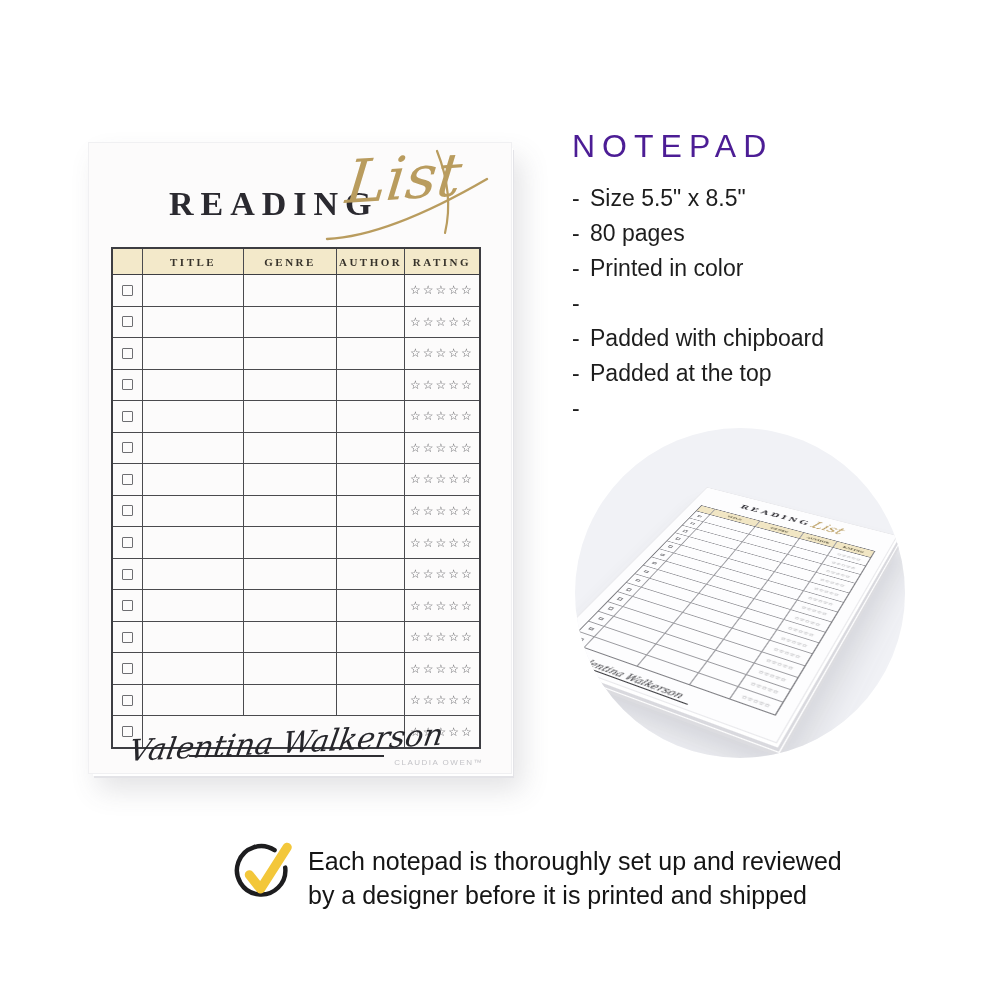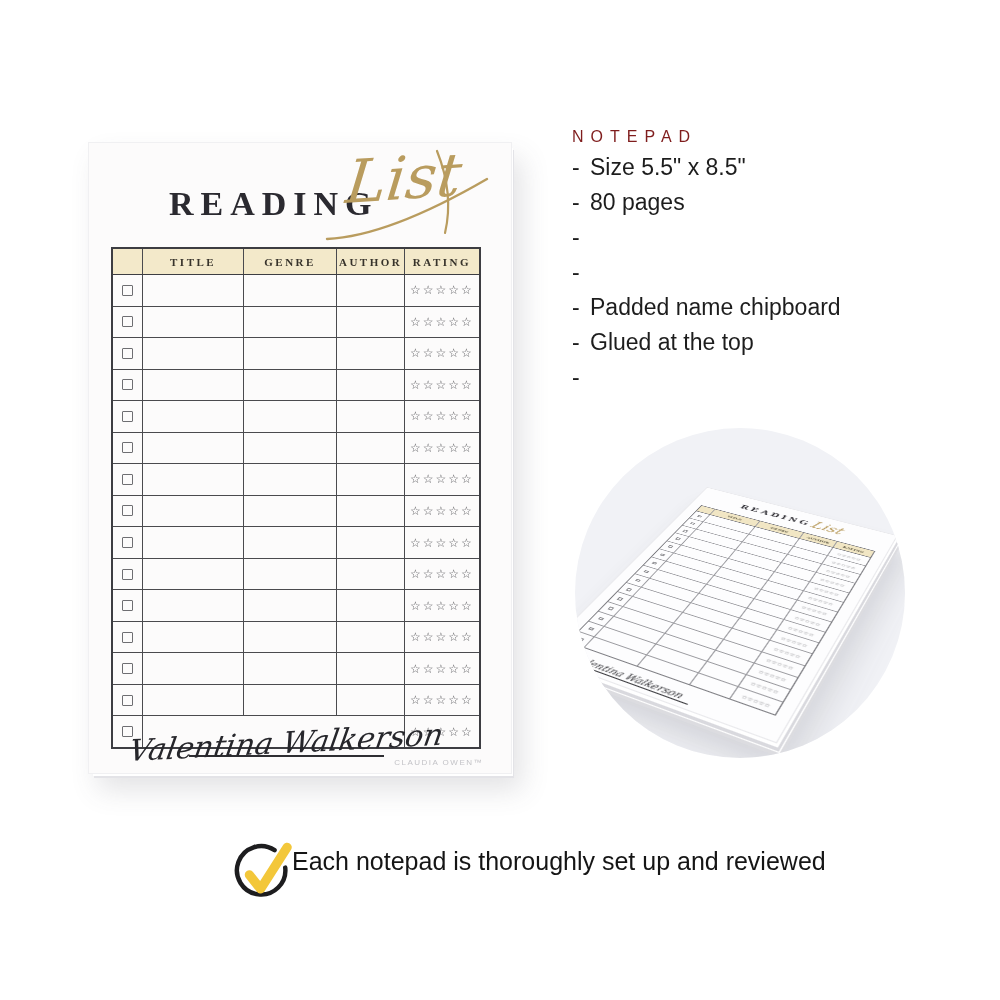--- a/index.html
+++ b/index.html
@@ -72,21 +72,21 @@
     white-space:nowrap;
   }
   .brand {
     position:absolute; right:28px; bottom:6px; font-size:8px; letter-spacing:1.5px;
     color:#c3c3c7; font-weight:400;
   }
 
   
   .details { position:absolute; left:572px; top:128px; width:360px; }
   .details h2 {
-    font-size:16px; font-weight:400; letter-spacing:7px; color:#7f1d1d; margin-bottom:4px;
+    font-size:32px; font-weight:400; letter-spacing:7px; color:#4c1d95; margin-bottom:16px;
   }
   .feat { display:flex; line-height:35px; font-size:23px; color:#1d1d1d; }
   .feat .dash { width:18px; flex:0 0 18px; }
 
   
   .circle {
     position:absolute; left:575px; top:428px; width:330px; height:330px;
     border-radius:50%; background:#f1f2f6; overflow:hidden;
   }
   .mini-pad {
@@ -133,21 +133,21 @@
     color:#77777b; white-space:nowrap;
   }
   .mini-sig {
     position:absolute; left:18px; bottom:4px; width:110px; text-align:center;
     border-bottom:0.8px solid #3a3a3e;
     font-family:"DejaVu Serif", serif; font-style:italic; font-size:9px;
     color:#303034; transform:skewX(-12deg); white-space:nowrap; overflow:visible;
   }
 
   
-  .guarantee { position:absolute; left:230px; top:840px; display:flex; }
+  .guarantee { position:absolute; left:230px; top:840px; display:flex; gap:16px; }
   .check-wrap { flex:0 0 62px; height:62px; }
   .g-text { font-size:25px; line-height:34px; color:#151515; padding-top:4px; }
 </style>
 </head>
 <body>
 
 <div class="canvas">
 
   <div class="pad">
     <div class="pad-title">
@@ -320,31 +320,32 @@
       <div class="feat">
           <span class="dash">-</span>
           <span>Size 5.5" x 8.5"</span>
         </div>
       <div class="feat">
           <span class="dash">-</span>
           <span>80 pages</span>
         </div>
       <div class="feat">
           <span class="dash">-</span>
-        </div>
-      <div class="feat">
-          <span class="dash">-</span>
-        </div>
-      <div class="feat">
-          <span class="dash">-</span>
-          <span>Padded name chipboard</span>
-        </div>
-      <div class="feat">
-          <span class="dash">-</span>
-          <span>Glued at the top</span>
+          <span>Printed in color</span>
+        </div>
+      <div class="feat">
+          <span class="dash">-</span>
+        </div>
+      <div class="feat">
+          <span class="dash">-</span>
+          <span>Padded with chipboard</span>
+        </div>
+      <div class="feat">
+          <span class="dash">-</span>
+          <span>Padded at the top</span>
         </div>
       <div class="feat">
           <span class="dash">-</span>
         </div>
     </div>
   </div>
 
   <div class="circle">
     <div class="mini-pad">
       <div class="mini-title">
@@ -502,16 +503,17 @@
 
   <div class="guarantee">
     <div class="check-wrap">
       <svg width="62" height="62" viewBox="0 0 64 64">
         <path d="M46 10.5 A 25 25 0 1 0 57 28.5" stroke="#1d1d1f" stroke-width="4.6" fill="none" stroke-linecap="round"></path>
         <path d="M20 36 L31.5 50.5 L59 7.5" stroke="#f3c73a" stroke-width="9.5" fill="none" stroke-linecap="round" stroke-linejoin="round"></path>
       </svg>
     </div>
     <div class="g-text">
       <div>Each notepad is thoroughly set up and reviewed</div>
+      <div>by a designer before it is printed and shipped</div>
     </div>
   </div>
 
 </div>
 
 </body></html>

